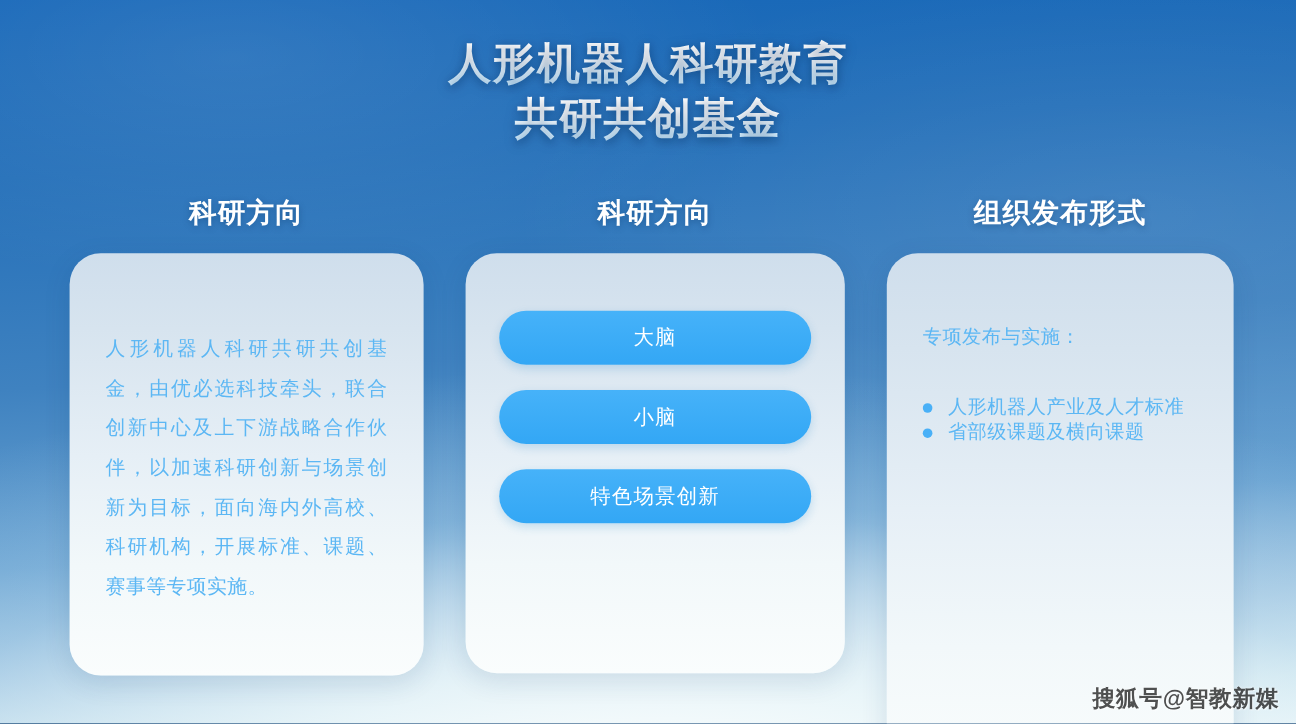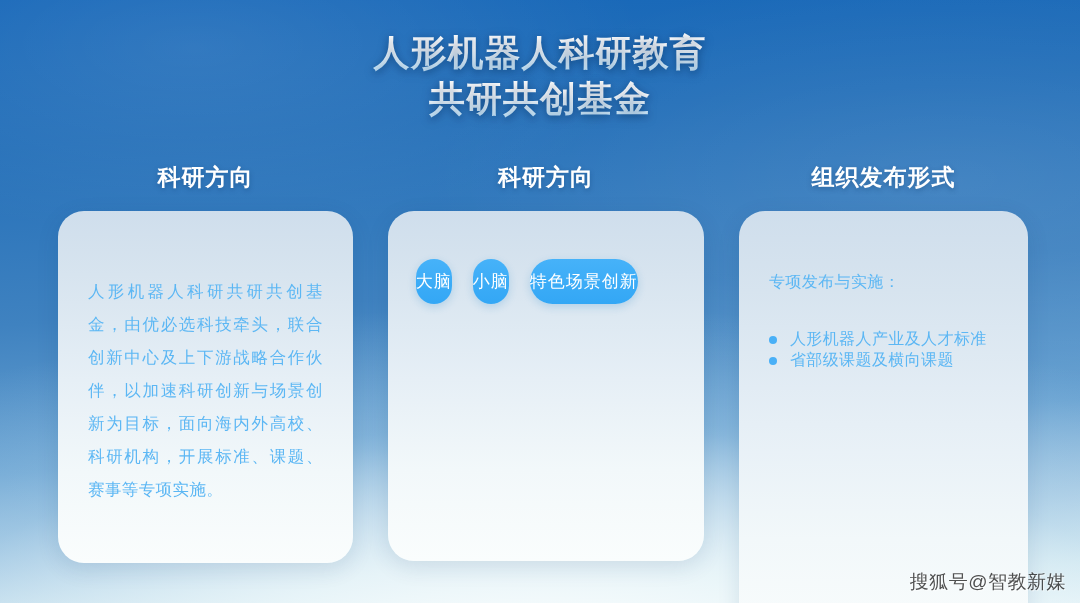--- a/index.html
+++ b/index.html
@@ -99,21 +99,21 @@
     color: #5cb7f4;
     font-size: 16px;
     line-height: 26px;
     letter-spacing: 0.4px;
     margin-bottom: 34px;
   }
 
   
   .pill-list {
     display: flex;
-    flex-direction: row;
+    flex-direction: column;
     gap: 21px;
   }
   .pill {
     height: 45px;
     border-radius: 24px;
     background: linear-gradient(180deg, #46b2f9 0%, #33a7f5 100%);
     color: #ffffff;
     font-size: 17px;
     letter-spacing: 1px;
     display: flex;
@@ -149,21 +149,21 @@
     letter-spacing: 0.4px;
     white-space: nowrap;
   }
 
   
   .watermark {
     position: absolute;
     right: 14px;
     bottom: 8px;
     font-size: 19px;
-    font-weight: normal;
+    font-weight: bold;
     color: #2b2b2b;
     letter-spacing: 0.5px;
     opacity: 0.82;
     text-shadow: 0 0 2px rgba(255,255,255,0.9), 1px 1px 0 rgba(255,255,255,0.6);
     text-align: center;
   }
 </style>
 </head>
 <body>
 

